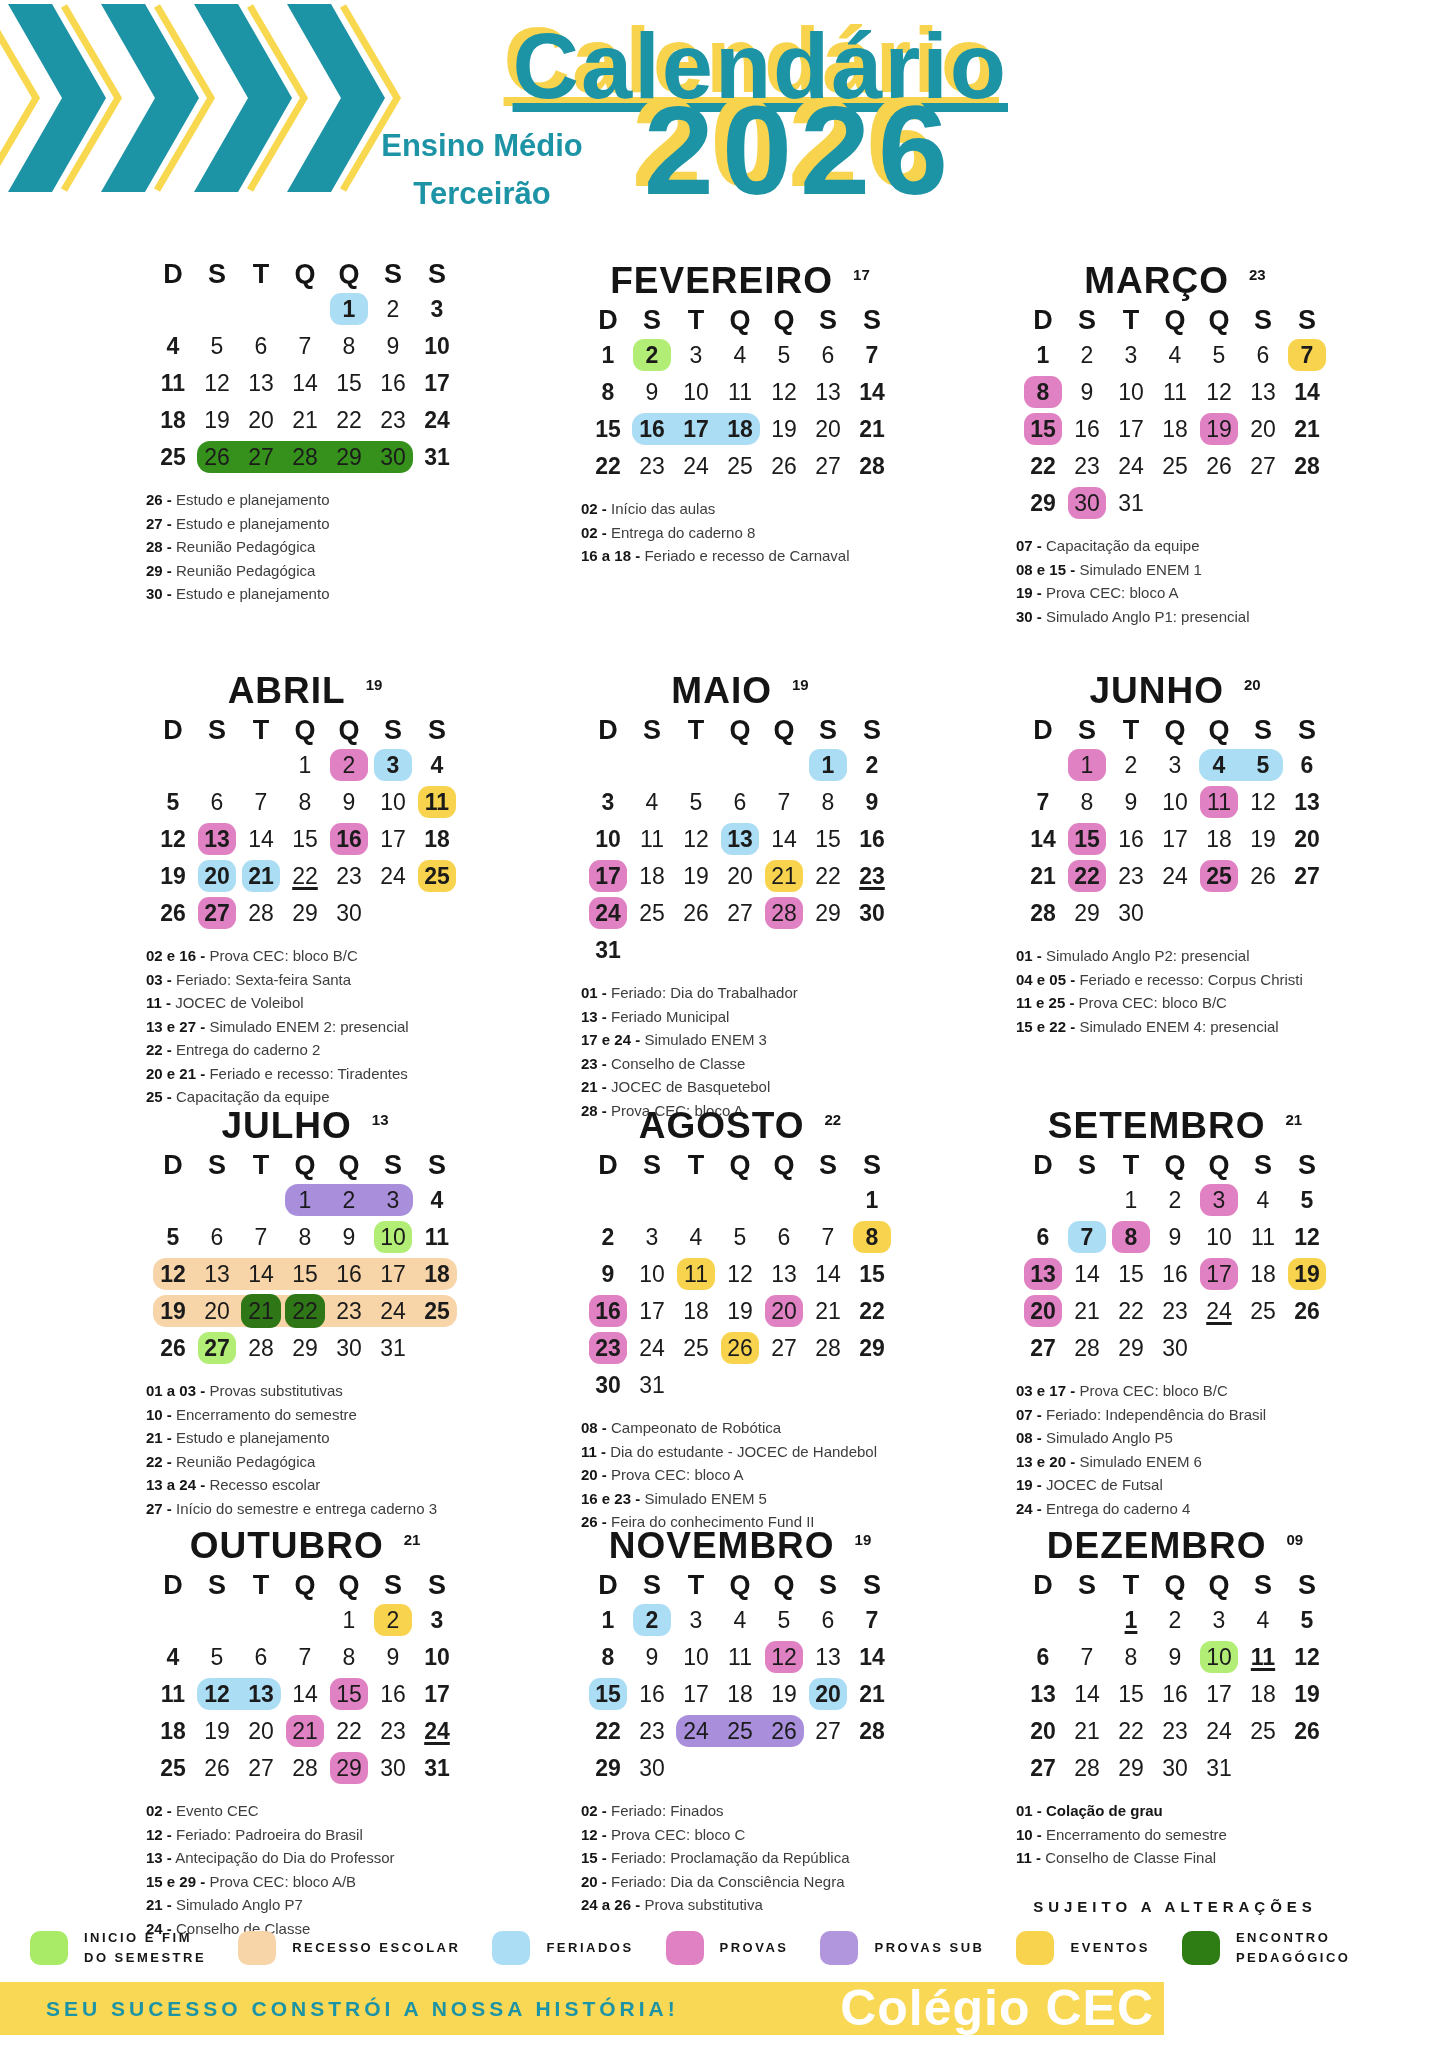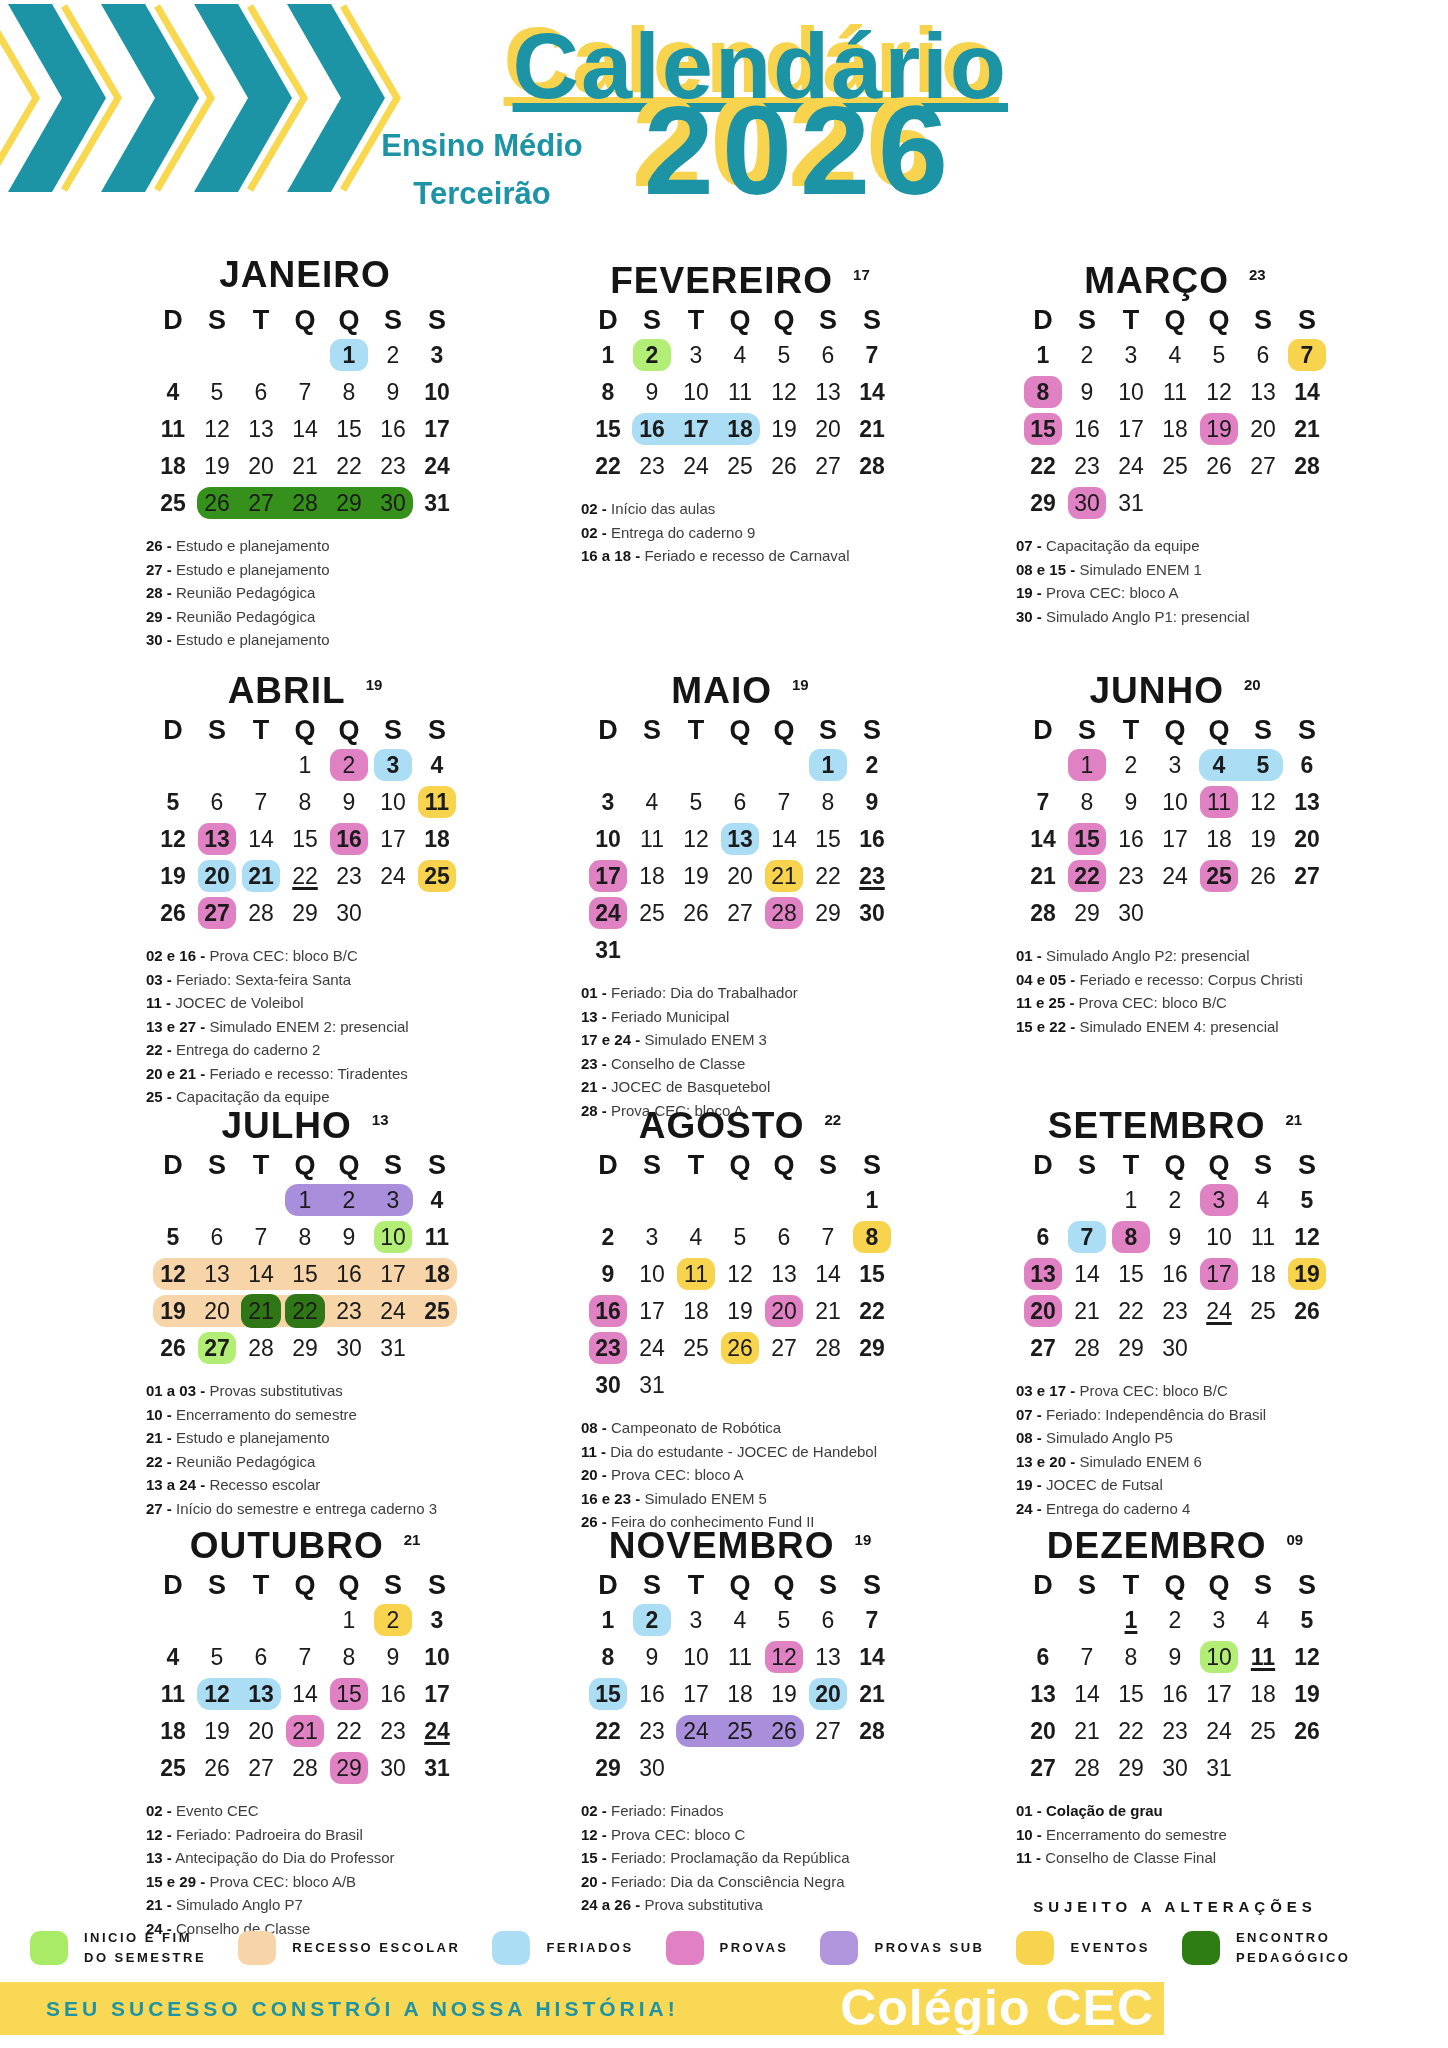--- a/index.html
+++ b/index.html
@@ -85,21 +85,20 @@
   <div class="title-cal">Calendário</div>
   <div class="title-year">2026</div>
   <div class="subtitle">
     <div>Ensino Médio</div>
     <div>Terceirão</div>
   </div>
 </header>
 
 <main id="months">
     <section class="month">
-      <div class="mtitle"><span>JANEIRO</span></div>
       <div class="cal">
         <div class="wd">D</div>
         <div class="wd">S</div>
         <div class="wd">T</div>
         <div class="wd">Q</div>
         <div class="wd">Q</div>
         <div class="wd">S</div>
         <div class="wd">S</div>
         <div class="day bcol"></div>
         <div class="day"></div>
@@ -179,21 +178,21 @@
         <div class="day bcol"><span class="num">22</span></div>
         <div class="day"><span class="num">23</span></div>
         <div class="day"><span class="num">24</span></div>
         <div class="day"><span class="num">25</span></div>
         <div class="day"><span class="num">26</span></div>
         <div class="day"><span class="num">27</span></div>
         <div class="day bcol"><span class="num">28</span></div>
       </div>
       <div class="notes">
         <div class="note"><span class="nl">02 -</span><span class="nt"> Início das aulas</span></div>
-        <div class="note"><span class="nl">02 -</span><span class="nt"> Entrega do caderno 9</span></div>
+        <div class="note"><span class="nl">02 -</span><span class="nt"> Entrega do caderno 8</span></div>
         <div class="note"><span class="nl">16 a 18 -</span><span class="nt"> Feriado e recesso de Carnaval</span></div>
       </div>
     </section>
     <section class="month">
       <div class="mtitle"><span>MARÇO</span><span class="mnum">23</span></div>
       <div class="cal">
         <div class="wd">D</div>
         <div class="wd">S</div>
         <div class="wd">T</div>
         <div class="wd">Q</div>

